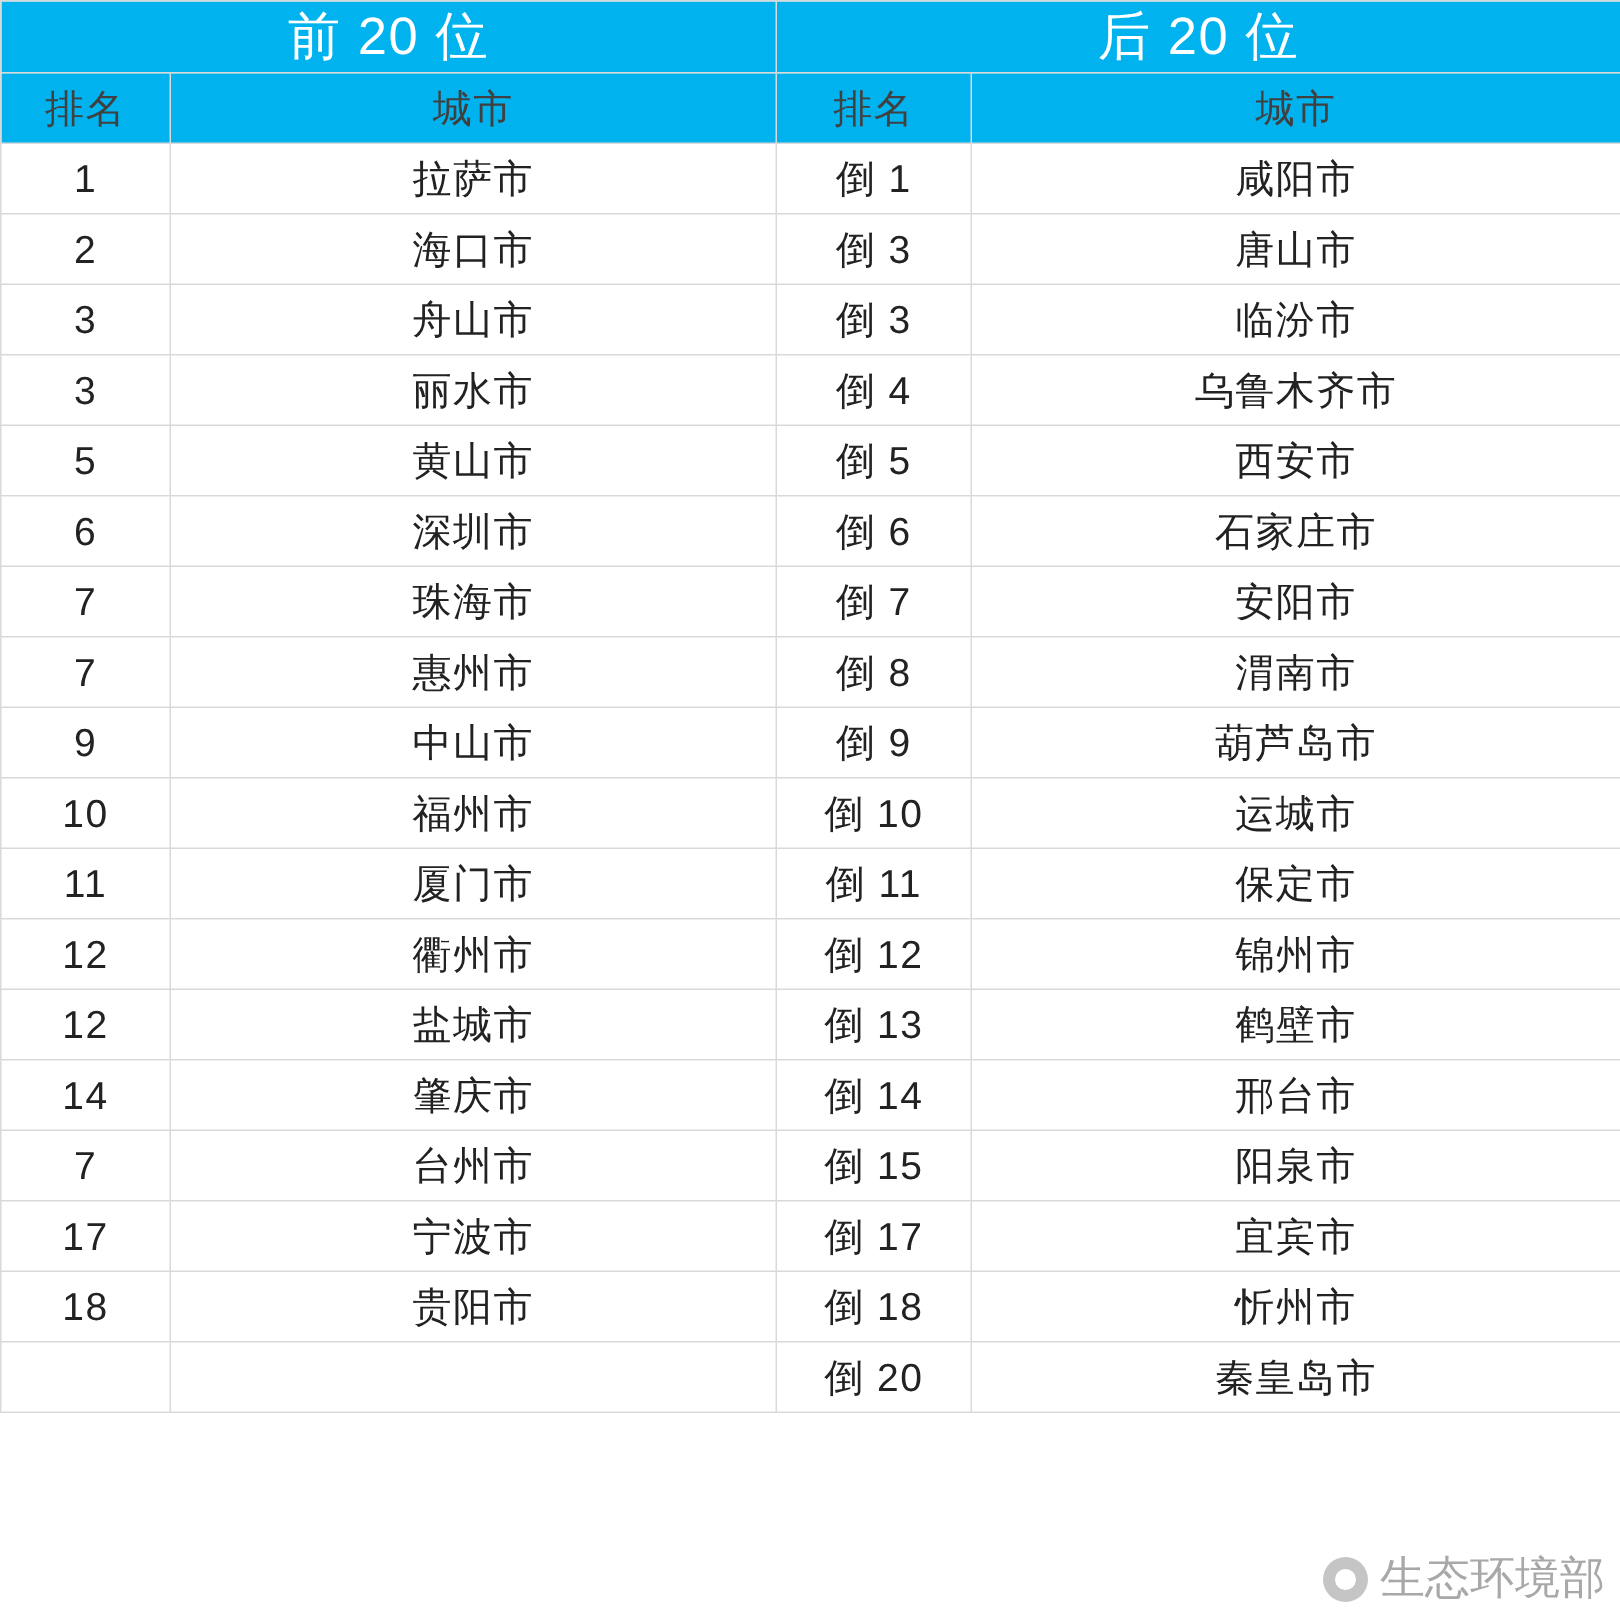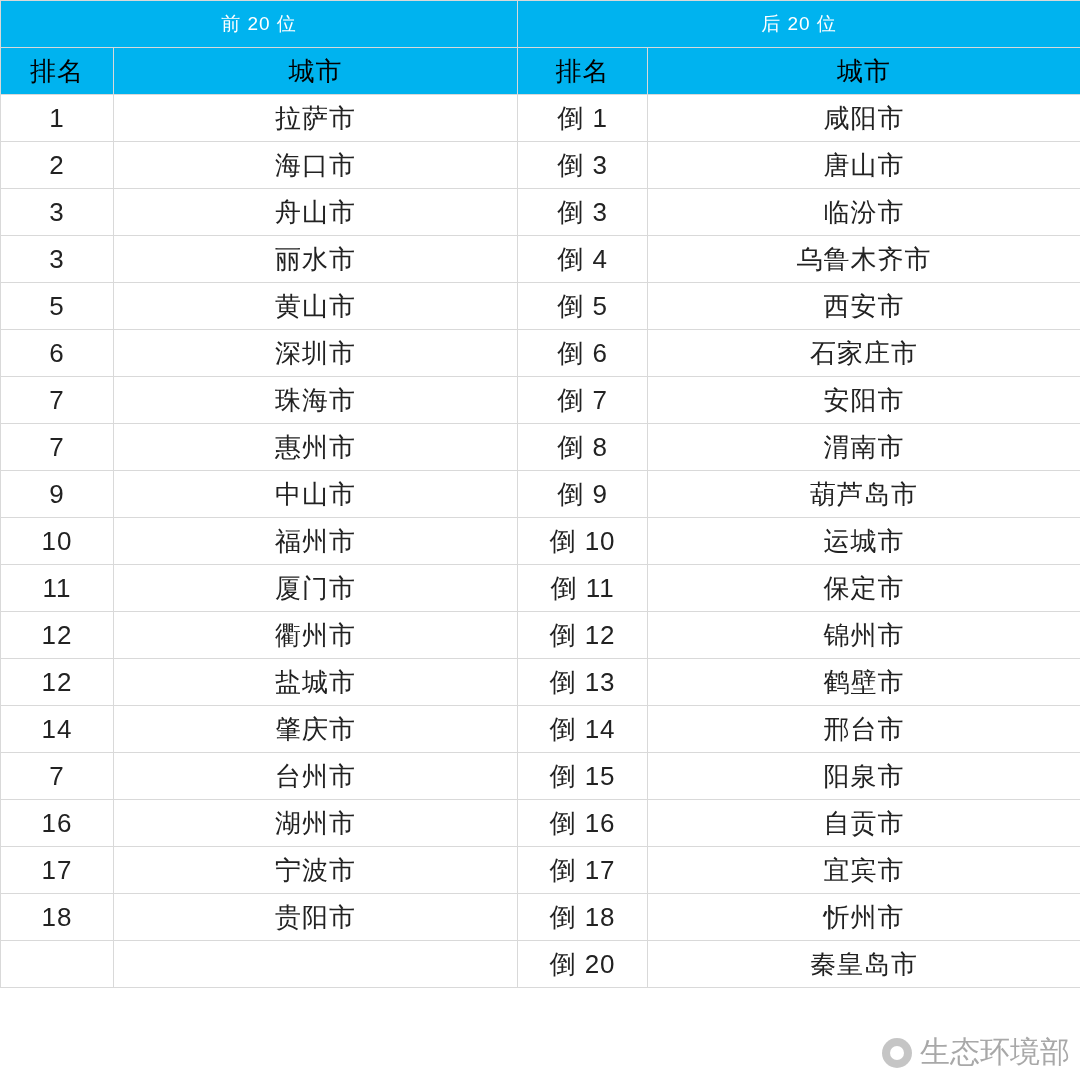--- a/index.html
+++ b/index.html
@@ -28,28 +28,28 @@
     border: 1px solid #d9d9d9;
     text-align: center;
     vertical-align: middle;
     padding: 0;
     height: 46px;
     font-weight: normal;
   }
   .group-head {
     background: #00b3ef;
     color: #ffffff;
-    font-size: 19px;
+    font-size: 35px;
     height: 52px;
     border: 1px solid #ffffff;
     letter-spacing: 1px;
   }
   .col-head {
     background: #00b3ef;
-    color: #000000;
+    color: #404040;
     font-size: 26px;
     height: 48px;
     border: 1px solid #ffffff;
     letter-spacing: 1px;
   }
   td.cell {
     background: #ffffff;
     color: #222222;
     font-size: 26px;
     letter-spacing: 1px;
@@ -201,26 +201,20 @@
         <td class="cell">倒 14</td>
         <td class="cell">邢台市</td>
       </tr>
       <tr>
         <td class="cell">7</td>
         <td class="cell">台州市</td>
         <td class="cell">倒 15</td>
         <td class="cell">阳泉市</td>
       </tr>
       <tr>
-        <td class="cell">16</td>
-        <td class="cell">湖州市</td>
-        <td class="cell">倒 16</td>
-        <td class="cell">自贡市</td>
-      </tr>
-      <tr>
         <td class="cell">17</td>
         <td class="cell">宁波市</td>
         <td class="cell">倒 17</td>
         <td class="cell">宜宾市</td>
       </tr>
       <tr>
         <td class="cell">18</td>
         <td class="cell">贵阳市</td>
         <td class="cell">倒 18</td>
         <td class="cell">忻州市</td>

